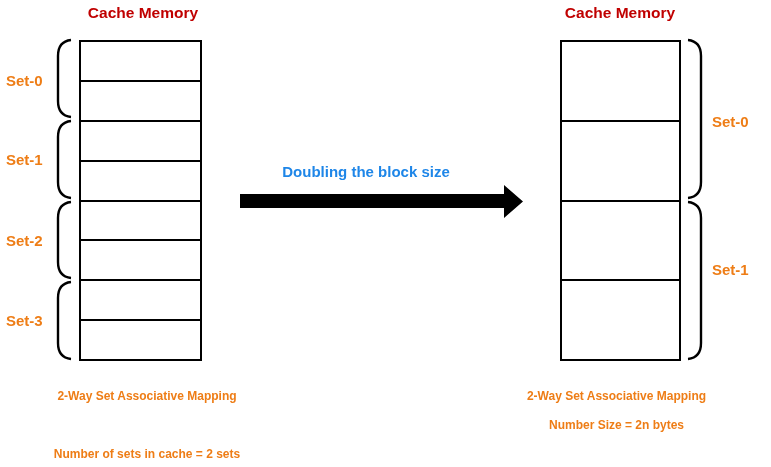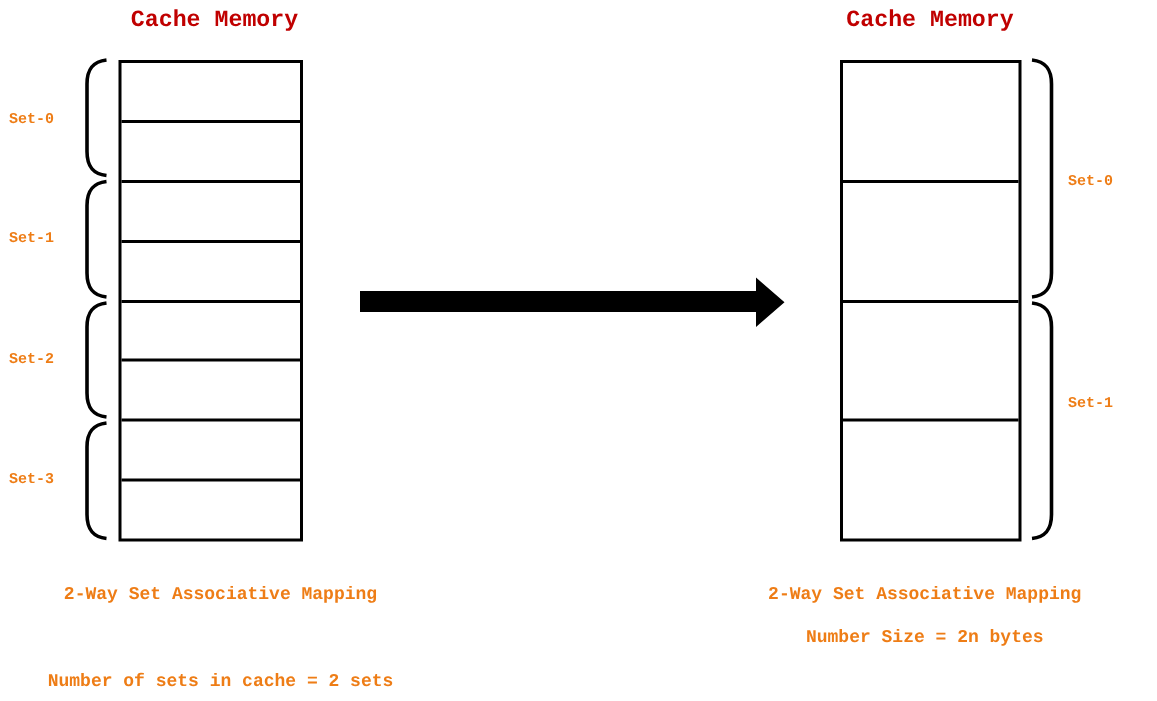--- a/index.html
+++ b/index.html
@@ -1,31 +1,31 @@
 <!DOCTYPE html>
 <html><head>
 <meta charset="utf-8">
 <style>
   html,body{margin:0;padding:0;background:#fff;}
   .canvas{
     position:relative;
     width:771px;height:467px;
     background:#ffffff;
-    font-family:Liberation Mono, monospace;
+    font-family:Liberation Sans, sans-serif;
     overflow:hidden;
     border-radius:22px;
   }
   .abs{position:absolute;}
   .title{
     width:230px;text-align:center;
     font-size:15.5px;font-weight:bold;color:#c00000;
     white-space:nowrap;
   }
   .set-label{
-    font-size:10px;font-weight:bold;color:#ee7d16;
+    font-size:15px;font-weight:bold;color:#ee7d16;
     height:18px;line-height:18px;white-space:nowrap;
   }
   .caption-line{
     text-align:center;font-size:12px;font-weight:bold;color:#ee7d16;
     height:16px;line-height:16px;white-space:nowrap;
   }
   .transition-label{
     width:250px;text-align:center;
     font-size:15px;font-weight:bold;color:#1e86e8;
     white-space:nowrap;
@@ -72,20 +72,21 @@
     </div>
 
   <div class="abs set-label" style="left:6px;top:72px;">Set-0</div>
   <div class="abs set-label" style="left:6px;top:151px;">Set-1</div>
   <div class="abs set-label" style="left:6px;top:232px;">Set-2</div>
   <div class="abs set-label" style="left:6px;top:312px;">Set-3</div>
 
   <div class="abs caption-line" style="left:0px;top:388px;width:294px;">2-Way Set Associative Mapping</div>
   <div class="abs caption-line" style="left:0px;top:446px;width:294px;">Number of sets in cache = 2 sets</div>
 
+  <div class="abs transition-label" style="left:241px;top:163px;">Doubling the block size</div>
 
   <div class="abs title" style="left:505px;top:4px;">Cache Memory</div>
 
   <div class="abs cache-table" style="left:560px;top:40px;width:121px;height:321px;">
       <div class="cell"></div>
       <div class="cell"></div>
       <div class="cell"></div>
       <div class="cell"></div>
     </div>
 

